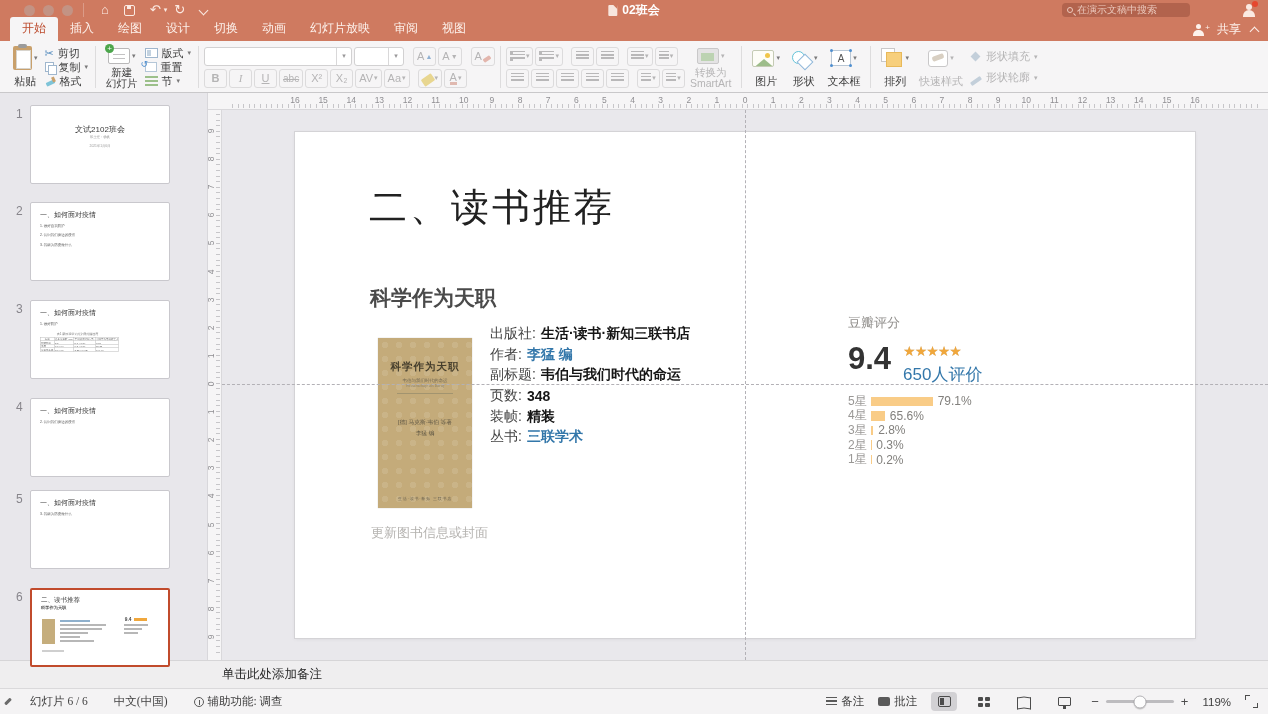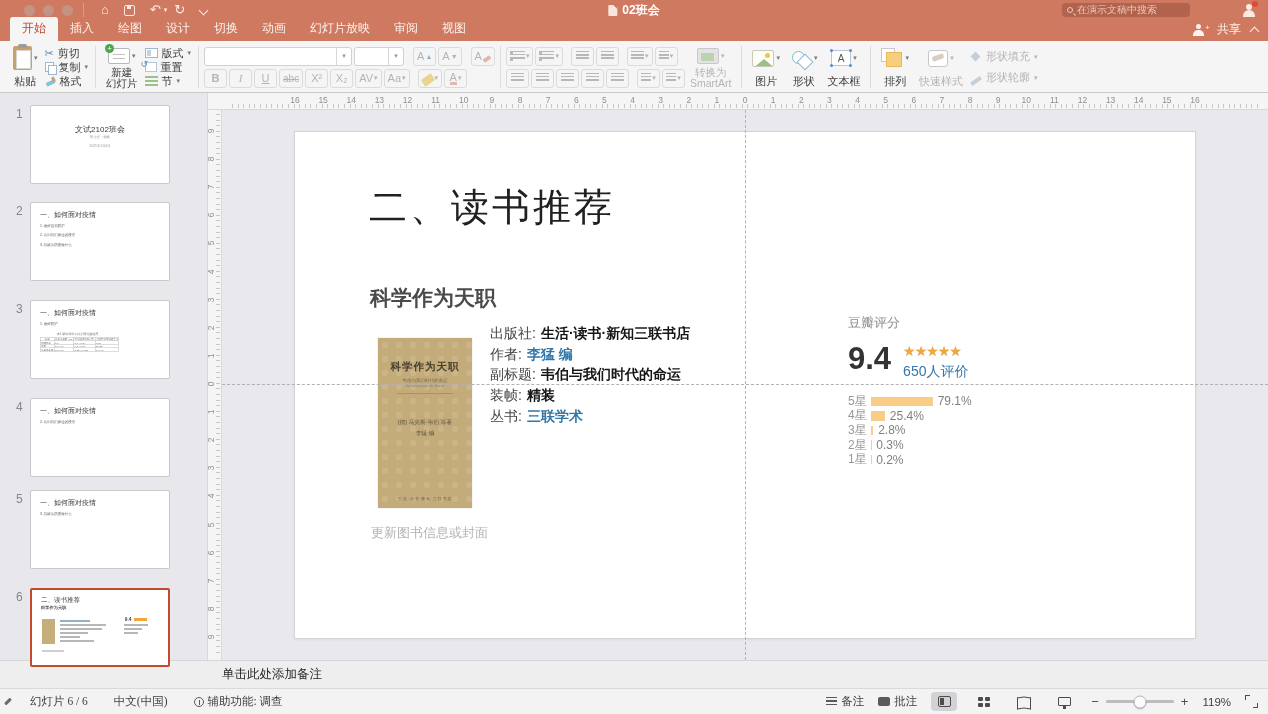--- a/index.html
+++ b/index.html
@@ -158,21 +158,21 @@
   .irow .val.link{color:#3377aa;}
   .irow .val.plain{font-weight:normal;color:#333;}
   .douban{position:absolute;left:553px;top:182px;width:300px;}
   .d-head{font-size:13px;color:#908e8b;}
   .d-score-row{position:absolute;top:28px;left:0;display:flex;align-items:flex-start;gap:12px;}
   .d-score{font-size:31px;font-weight:600;color:#333;line-height:34px;}
   .d-right{padding-top:2px;}
   .stars{position:relative;font-size:14px;letter-spacing:-1px;line-height:14px;height:15px;}
   .stars-bg{color:#cfcfcf;}
   .stars-fg{position:absolute;left:0;top:0;color:#f0a73c;overflow:hidden;white-space:nowrap;width:90%;}
-  .d-count{font-size:14px;color:#3377aa;margin-top:4px;}
+  .d-count{font-size:17px;color:#3377aa;margin-top:4px;}
   .d-rows{position:absolute;top:80px;left:0;}
   .d-row{display:flex;align-items:center;height:14.6px;font-size:12px;}
   .d-lab{width:23px;color:#9a9896;}
   .d-bar{height:9.5px;background:#f9cc87;margin-right:5px;flex:none;}
   .d-pct{color:#82807d;}
 
   
   .notes{height:28px;background:#efeeef;border-top:1px solid #d6d5d7;padding-left:222px;display:flex;align-items:center;font-family:"Liberation Serif","DejaVu Serif",serif;font-size:12.5px;color:#262626;}
   .statusbar{height:26px;background:#f4f3f4;border-top:1px solid #dad9db;display:flex;align-items:center;font-size:11.5px;color:#3f3f3f;padding:0 10px 0 4px;}
   .sb-pencil{width:8px;height:3px;background:#6b6b6b;transform:rotate(-45deg);border-radius:1px;margin-right:18px;}
@@ -649,20 +649,24 @@
               </div>
             <div class="irow">
                 <span class="lab">作者:</span>
                 <span class="val link">李猛 编</span>
               </div>
             <div class="irow">
                 <span class="lab">副标题:</span>
                 <span class="val">韦伯与我们时代的命运</span>
               </div>
             <div class="irow">
+                <span class="lab">页数:</span>
+                <span class="val">348</span>
+              </div>
+            <div class="irow">
                 <span class="lab">装帧:</span>
                 <span class="val">精装</span>
               </div>
             <div class="irow">
                 <span class="lab">丛书:</span>
                 <span class="val link">三联学术</span>
               </div>
           </div>
           <div class="douban">
             <div class="d-head">豆瓣评分</div>
@@ -678,21 +682,21 @@
             </div>
             <div class="d-rows">
               <div class="d-row">
                   <span class="d-lab">5星</span>
                   <span class="d-bar" style="width: 61.698px;"></span>
                   <span class="d-pct">79.1%</span>
                 </div>
               <div class="d-row">
                   <span class="d-lab">4星</span>
                   <span class="d-bar" style="width: 13.806px;"></span>
-                  <span class="d-pct">25.4%</span>
+                  <span class="d-pct">65.6%</span>
                 </div>
               <div class="d-row">
                   <span class="d-lab">3星</span>
                   <span class="d-bar" style="width: 2.184px;"></span>
                   <span class="d-pct">2.8%</span>
                 </div>
               <div class="d-row">
                   <span class="d-lab">2星</span>
                   <span class="d-bar" style="width: 0.234px;"></span>
                   <span class="d-pct">0.3%</span>

